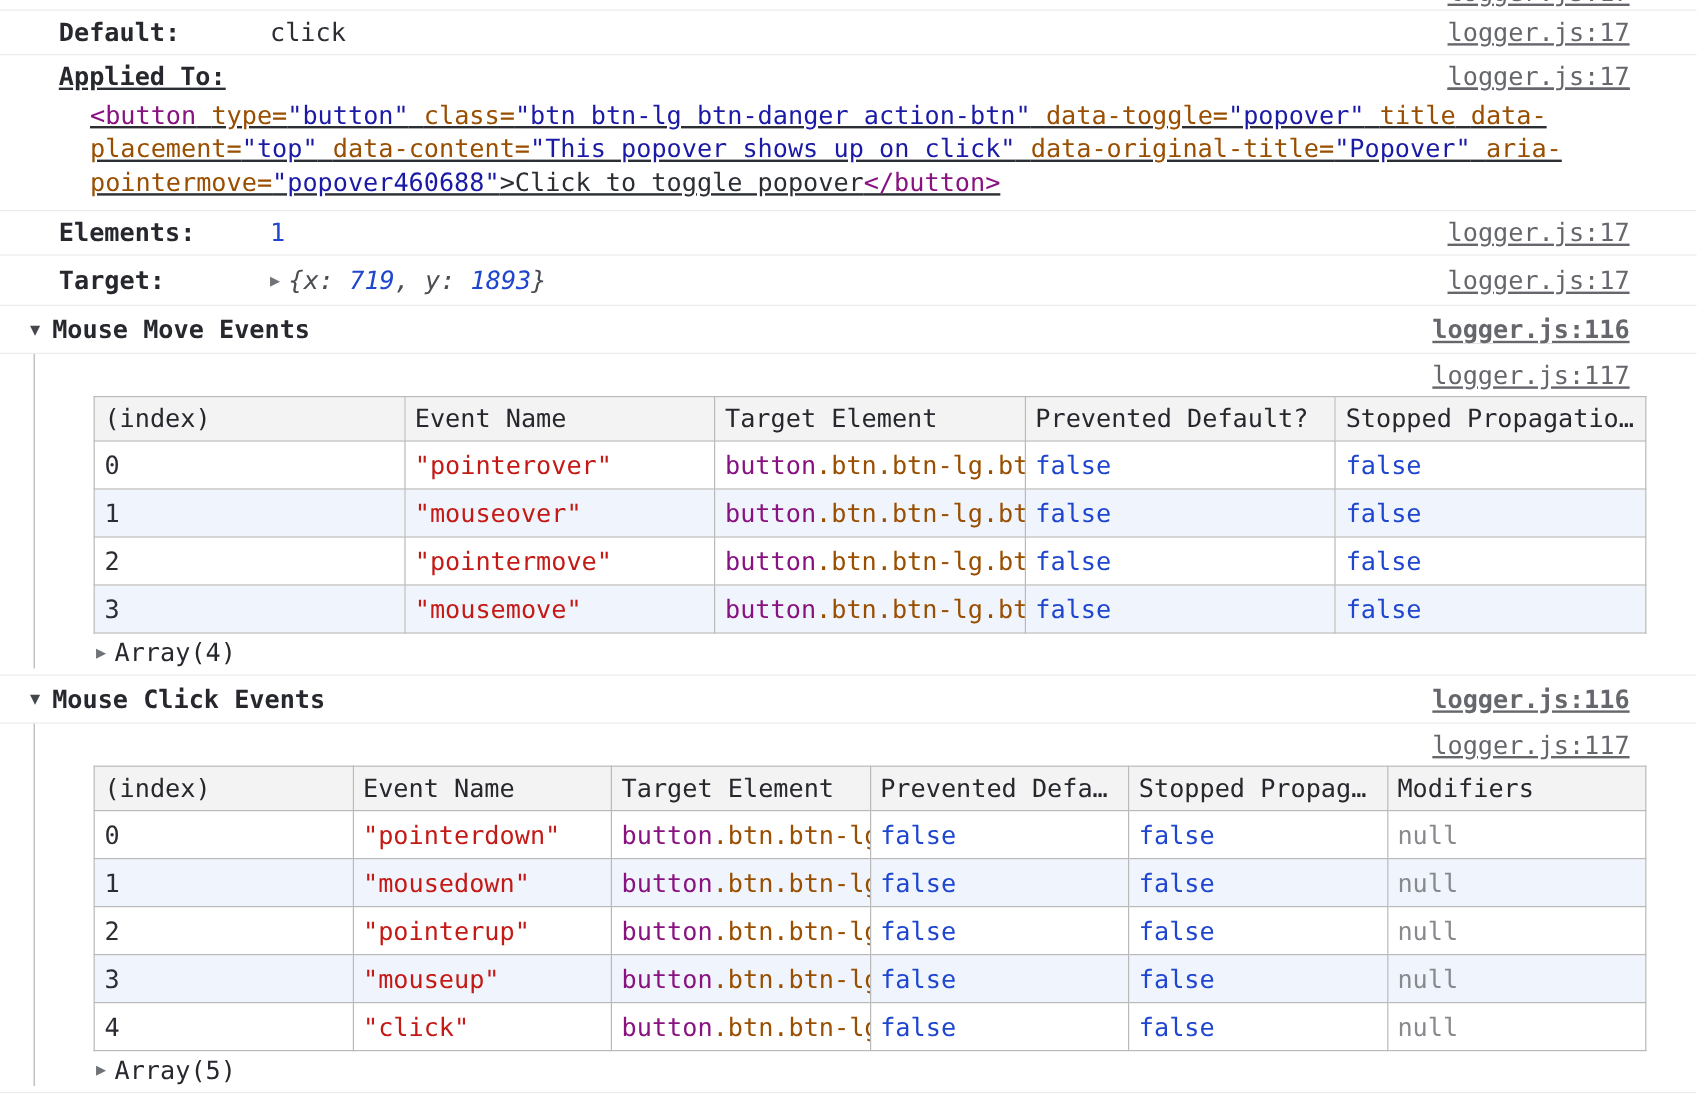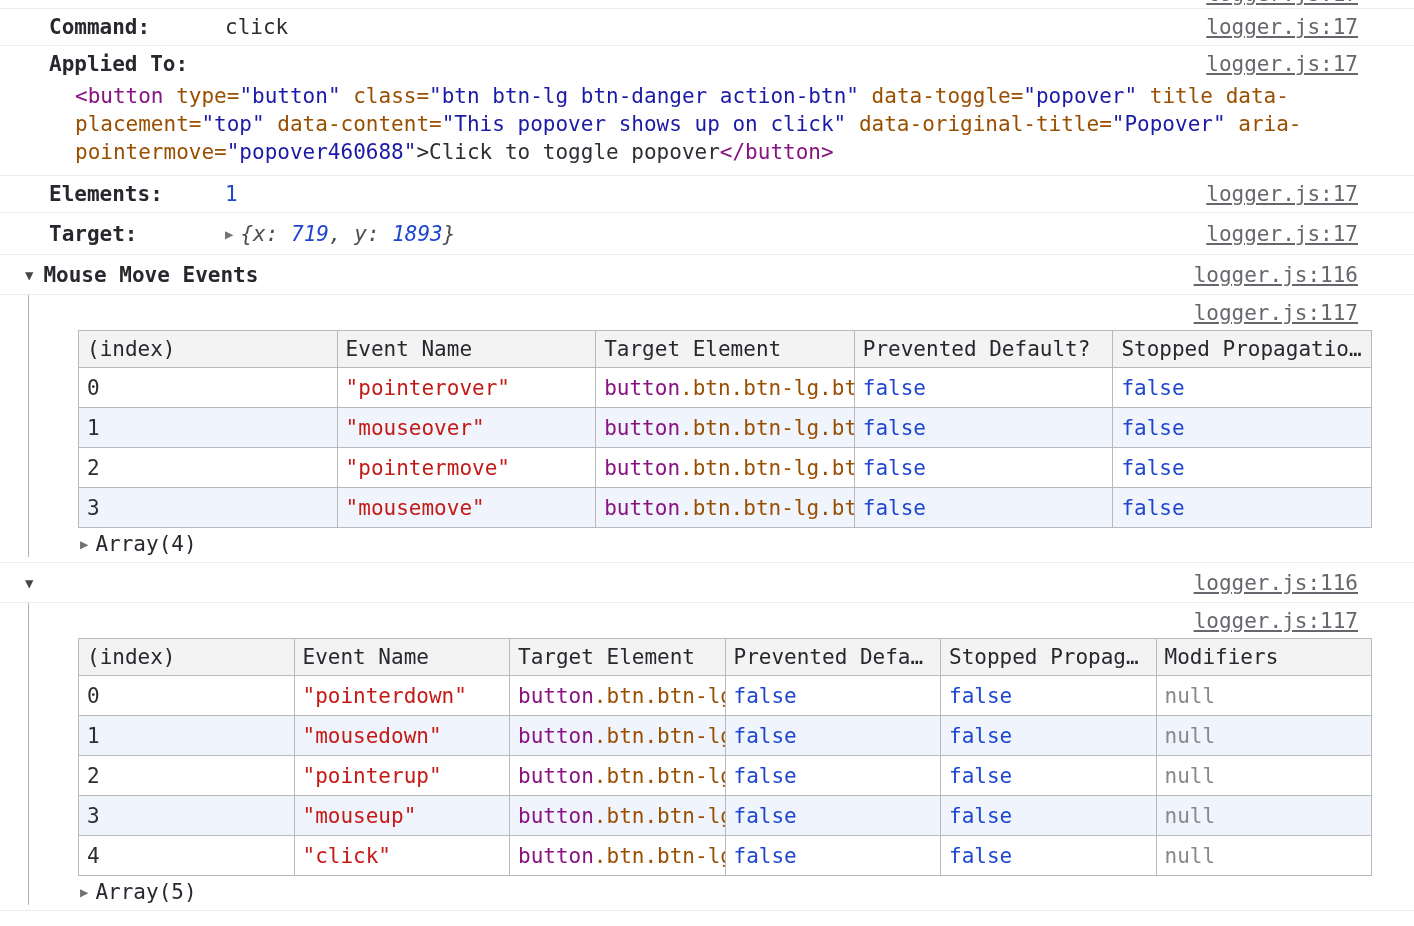--- a/index.html
+++ b/index.html
@@ -6,28 +6,28 @@
   body{width:1414px;height:926px;font-family:"DejaVu Sans Mono","Liberation Mono",monospace;
        font-size:21px;color:#2b2e33;}
   .console{position:relative;width:1414px;}
 
   
   .msg{border-bottom:1px solid #ececec;}
   .kv{display:flex;align-items:center;height:36px;padding:0 56px 0 49px;}
   .kv.tall{height:41px;}
   .lbl{font-weight:bold;color:#26282d;width:176px;flex:none;}
   .srclink{margin-left:auto;color:#65676c;text-decoration:underline;cursor:pointer;white-space:nowrap;}
-  .srclink.bold{font-weight:normal;}
+  .srclink.bold{font-weight:bold;}
 
   
   .partial{height:8px;position:relative;overflow:hidden;}
   .partial .srclink{position:absolute;right:56px;top:-18px;margin-left:0;}
 
   
-  .applied{padding-bottom:9px;}
+  .applied{padding-bottom:9px;text-decoration:underline;}
   .applied .kv-row{display:flex;align-items:center;height:36px;padding:0 56px 0 49px;}
   .code{cursor:pointer;}
   .code-line{padding-left:75px;line-height:28px;white-space:pre;}
 
   
   .c-tag{color:#881280;}
   .c-attr{color:#994e00;}
   .c-val{color:#1a1aa6;}
   .c-txt{color:#2b2e33;text-align:center;}
   .c-num{color:#1e46cf;}
@@ -65,21 +65,21 @@
 </head>
 <body>
 
 <div class="console">
 
   <div class="msg partial">
     <a class="srclink">logger.js:17</a>
   </div>
 
   <div class="msg kv">
-    <span class="lbl">Command:</span>
+    <span class="lbl">Default:</span>
     <span class="c-txt">click</span>
     <a class="srclink">logger.js:17</a>
   </div>
 
   <div class="msg applied">
     <div class="kv-row">
       <span class="lbl">Applied To:</span>
       <a class="srclink">logger.js:17</a>
     </div>
     <div class="code" id="applied-code">
@@ -159,20 +159,21 @@
       <div class="array-row">
         <span class="tri">▶</span>
         <span class="array-label">Array(4)</span>
       </div>
     </div>
   </section>
 
   <section class="group">
     <div class="group-header">
       <span class="tri dark">▼</span>
+      <span class="group-title">Mouse Click Events</span>
       <a class="srclink bold group-src">logger.js:116</a>
     </div>
     <div class="group-body">
       <div class="src-row">
         <a class="srclink table-src">logger.js:117</a>
       </div>
       <div class="tablewrap">
         <table class="console-table">
           <thead>
                 <tr>

